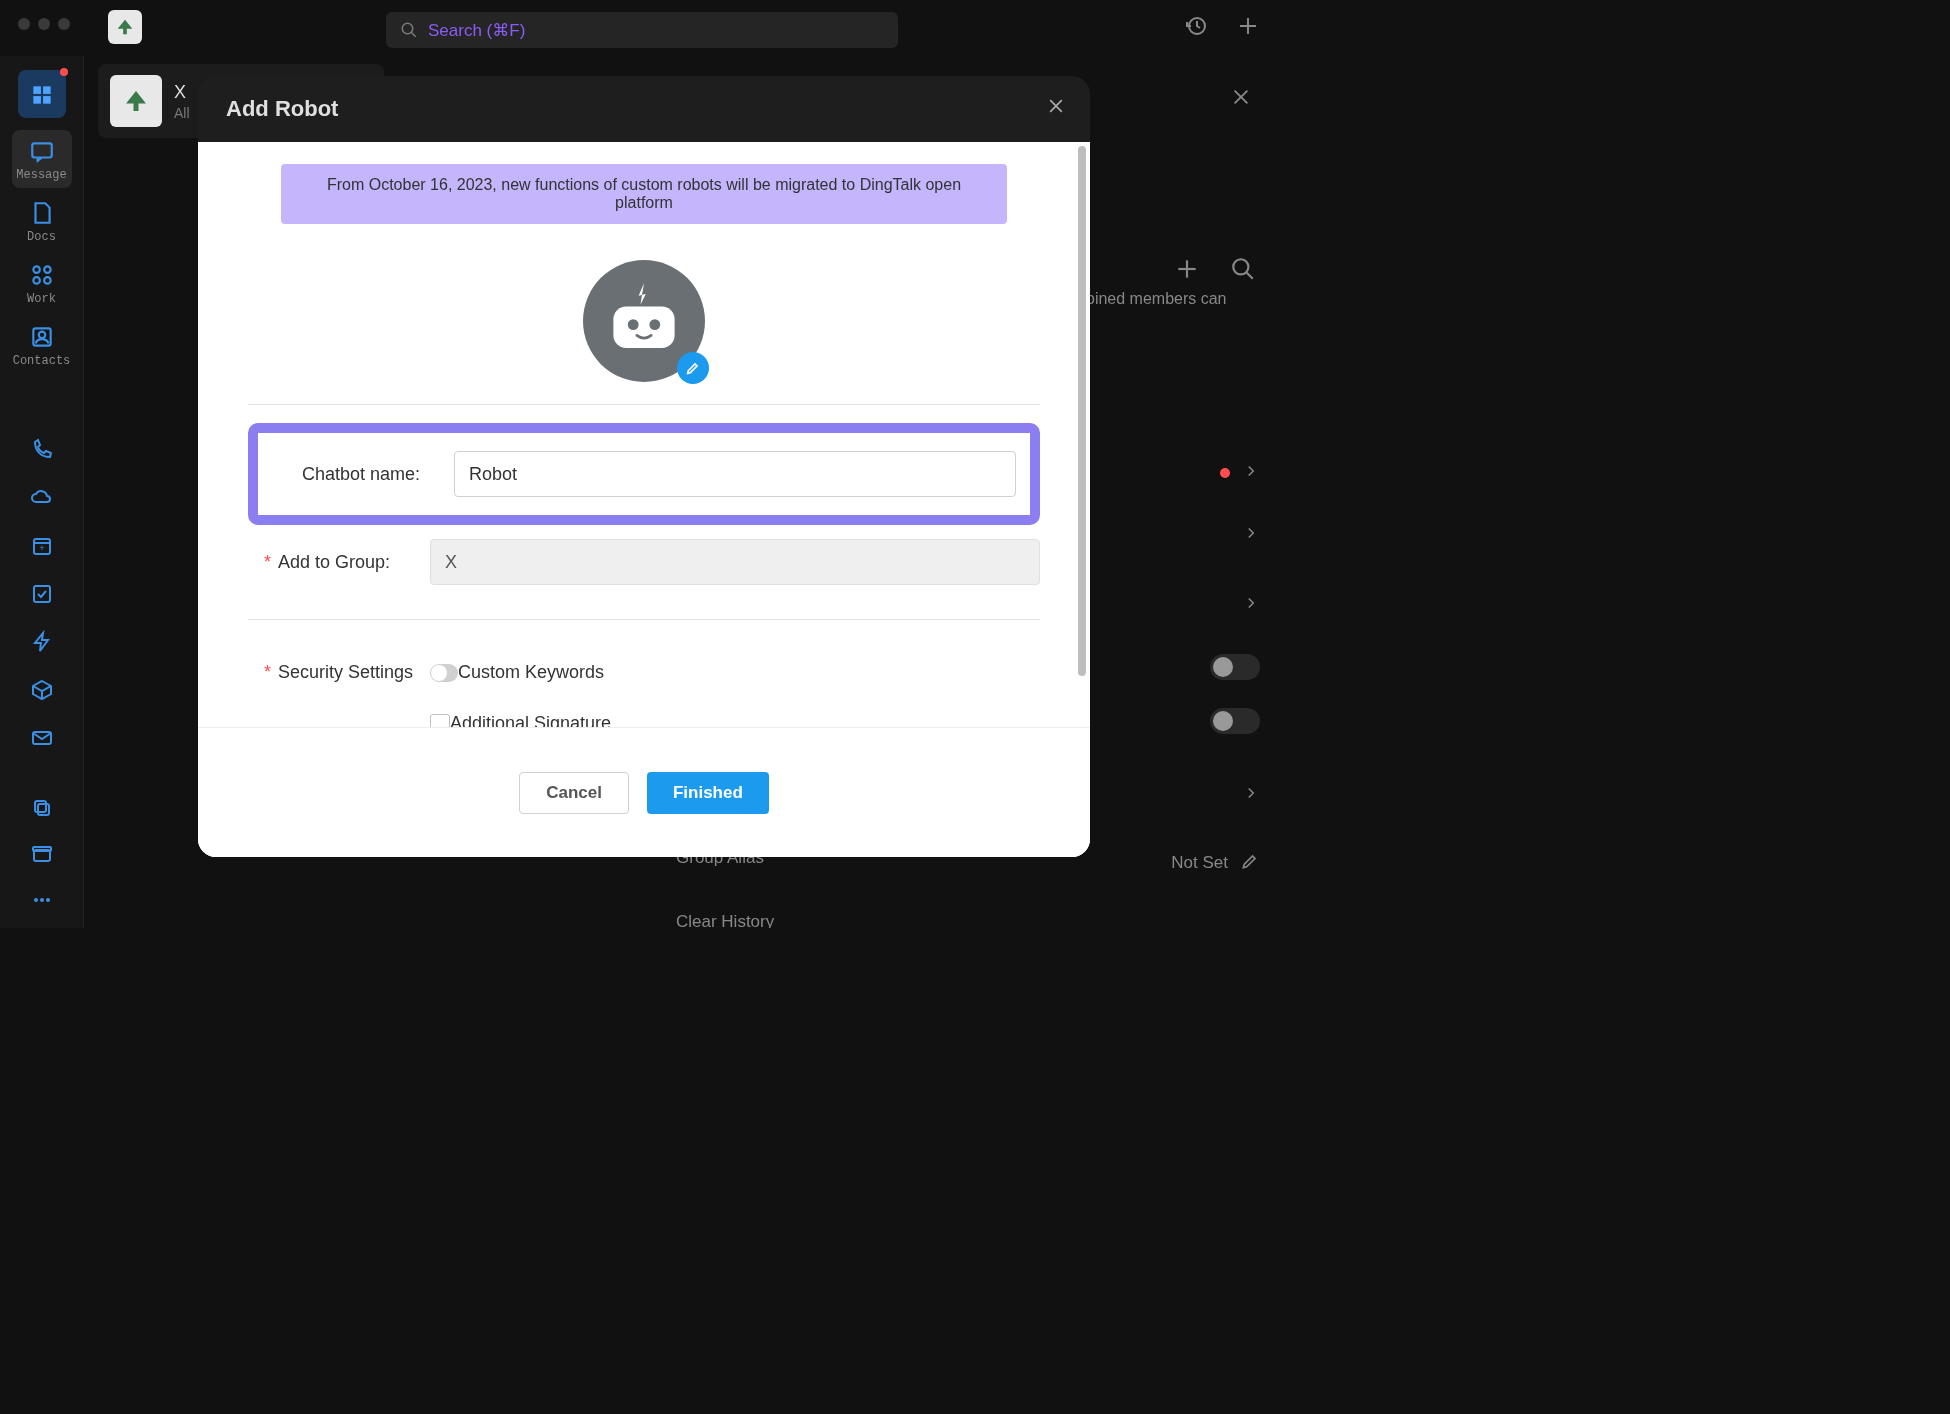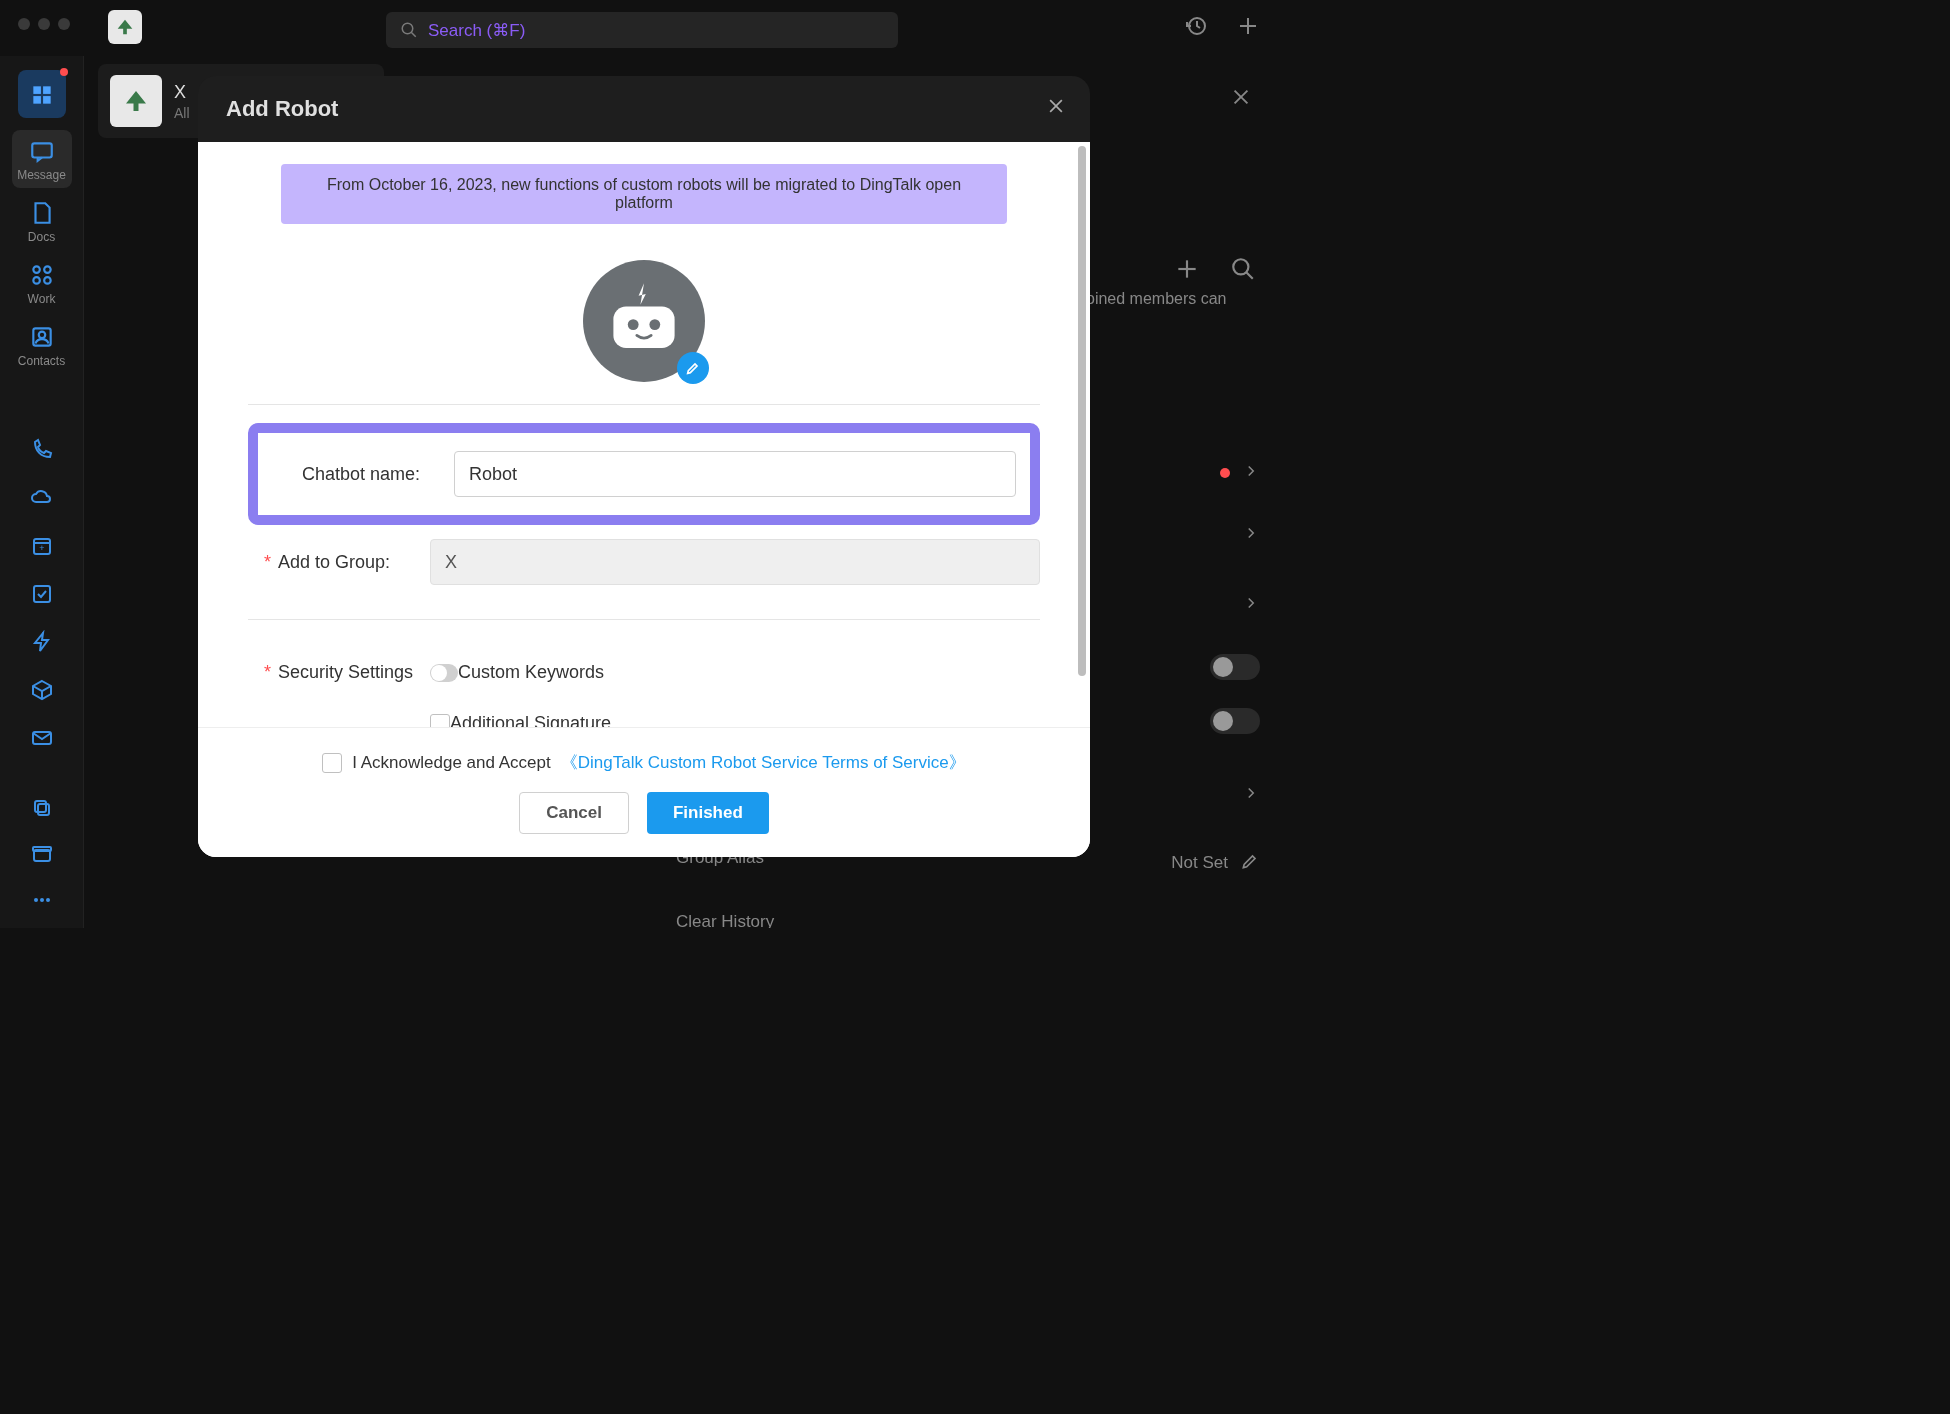--- a/index.html
+++ b/index.html
@@ -16,21 +16,21 @@
 
   
   .top-search { position: absolute; top: 12px; left: 386px; width: 512px; height: 36px; background: #252525; border-radius: 6px; display: flex; align-items: center; padding: 0 14px; color: #8b5cf6; font-size: 17px; }
   .top-search svg { width: 18px; height: 18px; margin-right: 10px; fill: #7a7a7a; }
 
   
   .top-right { position: absolute; top: 14px; right: 20px; display: flex; gap: 28px; }
   .top-right svg { width: 24px; height: 24px; stroke: #888; fill: none; stroke-width: 2; }
 
   
-  .sidebar { position: absolute; top: 56px; left: 0; width: 84px; bottom: 0; background: #171717; border-right: 1px solid #222; display: flex; flex-direction: column; align-items: center; padding-top: 14px; }
+  .sidebar { position: absolute; top: 56px; left: 0; width: 84px; bottom: 0; background: #171717; border-right: 1px solid #222; display: flex; flex-direction: column; align-items: center; padding-top: 14px; font-family: Liberation Mono, monospace; }
   .side-item { width: 60px; display: flex; flex-direction: column; align-items: center; padding: 8px 0 6px; border-radius: 8px; margin-bottom: 4px; }
   .side-item.active { background: #2a2a2a; }
   .side-item svg { width: 26px; height: 26px; }
   .side-item .lbl { font-size: 12px; margin-top: 4px; color: #8a8a8a; }
   .side-item.grid-icon { width: 48px; height: 48px; background: #1a3a5f; border-radius: 8px; display:flex; align-items:center; justify-content:center; margin-bottom:12px; position:relative; }
   .side-item.grid-icon .dot { position:absolute; right:-2px; top:-2px; width:8px; height:8px; background:#ff4d4f; border-radius:50%;}
   .side-small-icons { margin-top: 60px; display:flex; flex-direction:column; align-items:center; gap:24px; }
   .side-small-icons svg { width: 24px; height: 24px; }
   .side-bottom { position:absolute; bottom: 16px; left:0; right:0; display:flex; flex-direction:column; align-items:center; gap:22px;}
   .side-bottom svg { width:24px; height:24px; }
@@ -349,23 +349,18 @@
         </div>
         <div class="sec-opt">
           <span class="checkbox"></span>
           <span>Additional Signature</span>
         </div>
       </div>
     </div>
   </div>
 
   <div class="modal-footer">
-    <div class="ack-row">
-      <span class="checkbox"></span>
-      <span>I Acknowledge and Accept</span>
-      <a href="#">《DingTalk Custom Robot Service Terms of Service》</a>
-    </div>
     <div class="btn-row">
       <div class="btn btn-cancel">Cancel</div>
       <div class="btn btn-primary">Finished</div>
     </div>
   </div>
 </div>
 
 </body></html>

